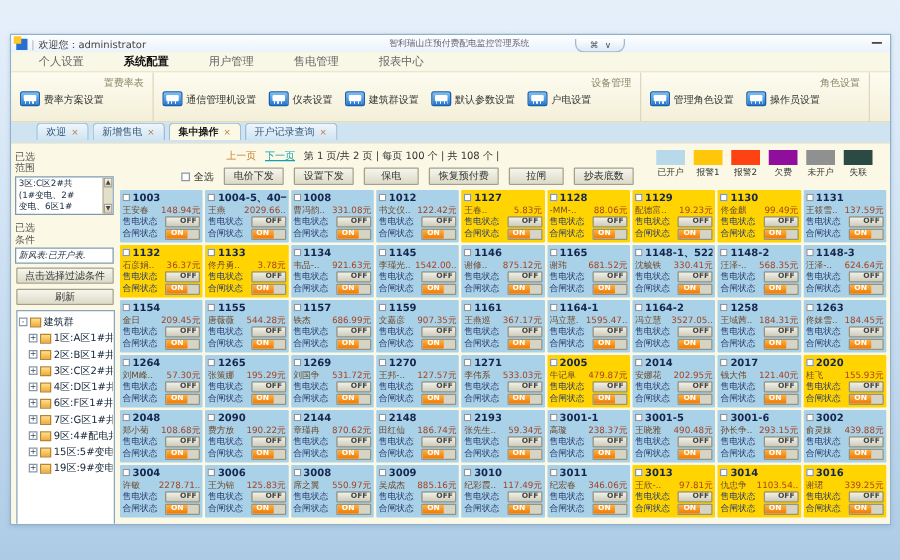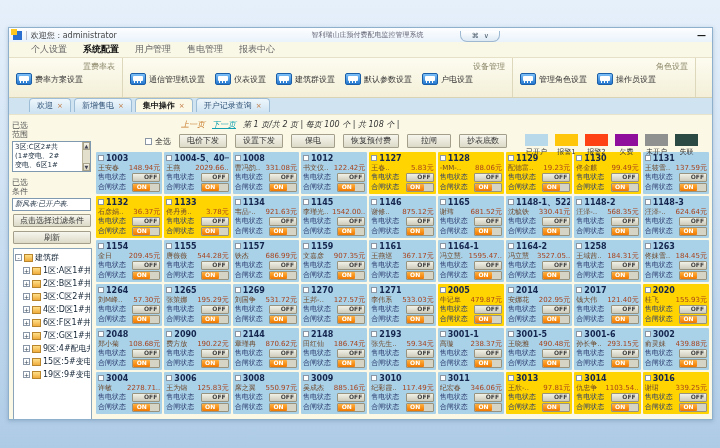--- a/index.html
+++ b/index.html
@@ -19,21 +19,21 @@
   .tdivider { color:#aab; }
   .apptitle { margin-left:auto; font-size:7px; color:#667; white-space:nowrap; }
   .flap { margin-left:34px; width:40px; height:11px; align-self:flex-start; margin-top:3px;
     background:linear-gradient(#ffffff,#dce9f4); border:1px solid #9db8d0; border-top:none;
     border-radius:0 0 7px 7px; display:flex; align-items:center; justify-content:center; gap:5px;
     font-size:7px; color:#456; line-height:1; }
   .minbtn { margin-left:auto; font-size:9px; color:#111; font-weight:bold; line-height:1; padding:0 2px; }
 
   
   .menubar { height:16px; flex:none; background:#f9f7e6; border-bottom:1px solid #e6e1c6;
-    display:flex; align-items:center; gap:16px; padding-left:22px; font-size:9px; color:#666; }
+    display:flex; align-items:center; gap:32px; padding-left:22px; font-size:9px; color:#666; }
   .mtab { white-space:nowrap; }
   .mtab.active { color:#111; font-weight:bold; }
 
   
   .ribbon { height:40px; flex:none; display:flex; background:linear-gradient(#fdfcf0,#f3efd8);
     border-bottom:1px solid #d8d3b4; }
   .rgroup { display:flex; flex-direction:row; padding:3px 7px 0; border-right:1px solid #ddd8bc; }
   .rgroup-btns { flex:1; display:flex; align-items:center; gap:10px; }
   .rbtn { display:flex; align-items:center; gap:3px; font-size:8px; color:#333; white-space:nowrap; }
   .micon { position:relative; width:16px; height:12px; flex:none;
@@ -73,30 +73,30 @@
   .treebox { width:79px; height:178px; background:#fff; border:1px solid #8aa4ba; margin-left:1px;
     padding:2px 1px; font-size:8px; overflow:hidden; }
   .titem { display:flex; align-items:center; gap:2px; height:13px; white-space:nowrap; overflow:hidden; color:#123; }
   .titem.child { padding-left:8px; }
   .texp { width:7px; height:7px; flex:none; border:1px solid #8896a8; background:#fff;
     font-size:6px; line-height:5px; text-align:center; color:#345; }
   .ticon { width:9px; height:8px; flex:none; background:linear-gradient(#ffe08a,#efac3c); border:1px solid #b9852c; }
 
   
   .main { flex:1; position:relative; padding-top:2px; overflow:hidden; }
-  .pageline { display:flex; gap:7px; font-size:8px; color:#333; padding:2px 0 0 88px; height:13px;font-style:italic; }
+  .pageline { display:flex; gap:7px; font-size:8px; color:#333; padding:2px 0 0 88px; height:13px; }
   .plink-prev { color:#c87a2a; }
   .plink-next { color:#12a0b0; text-decoration:underline; }
   .btnline { display:flex; gap:8px; align-items:center; padding:3px 0 0 52px; height:19px; }
   .selall { display:flex; align-items:center; gap:3px; font-size:8px; color:#333; }
   .cbx { width:7px; height:7px; background:#fff; border:1px solid #8a96a4; flex:none; }
   .gbtn { min-width:44px; padding:0 7px; height:14px; line-height:12px; text-align:center;
     font-size:8px; color:#333; background:linear-gradient(#f7f6ee,#dcdac7);
     border:1px solid #a39f8a; border-radius:1px; white-space:nowrap; }
-  .legend { position:absolute; right:14px; top:19px; display:flex; gap:7px; }
+  .legend { position:absolute; right:14px; top:5px; display:flex; gap:7px; }
   .litem { display:flex; flex-direction:column; align-items:center; gap:1px; font-size:7px; color:#333; }
   .lswatch { width:23px; height:12px; }
 
   
   .grid { display:grid; grid-template-columns:repeat(9,1fr); gap:2px; padding:3px 3px 11px 3px; }
   .card { height:42px; background:#a9d1e8; border-radius:1px; padding:1px 2px; overflow:hidden; }
   .card.alarm { background:#ffd400; }
   .crow1 { display:flex; align-items:center; gap:2px; height:10px; }
   .ccb { width:6px; height:6px; background:#fff; border:1px solid #8a96a4; flex:none; }
   .croom { font-size:8px; font-weight:bold; color:#15264e; white-space:nowrap; overflow:hidden; }

